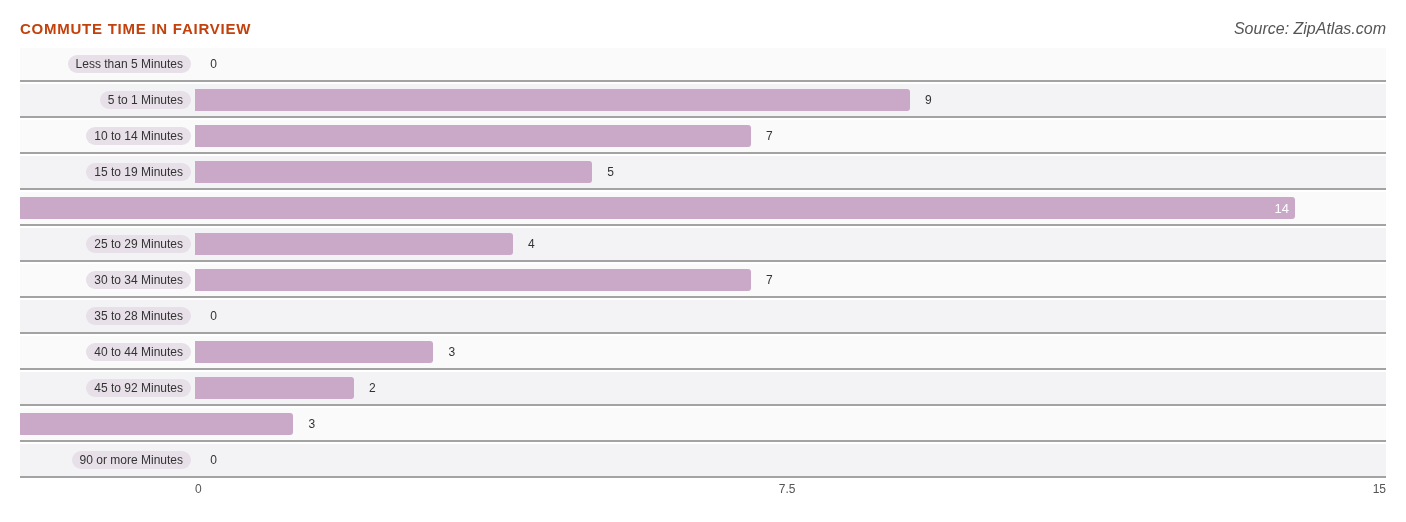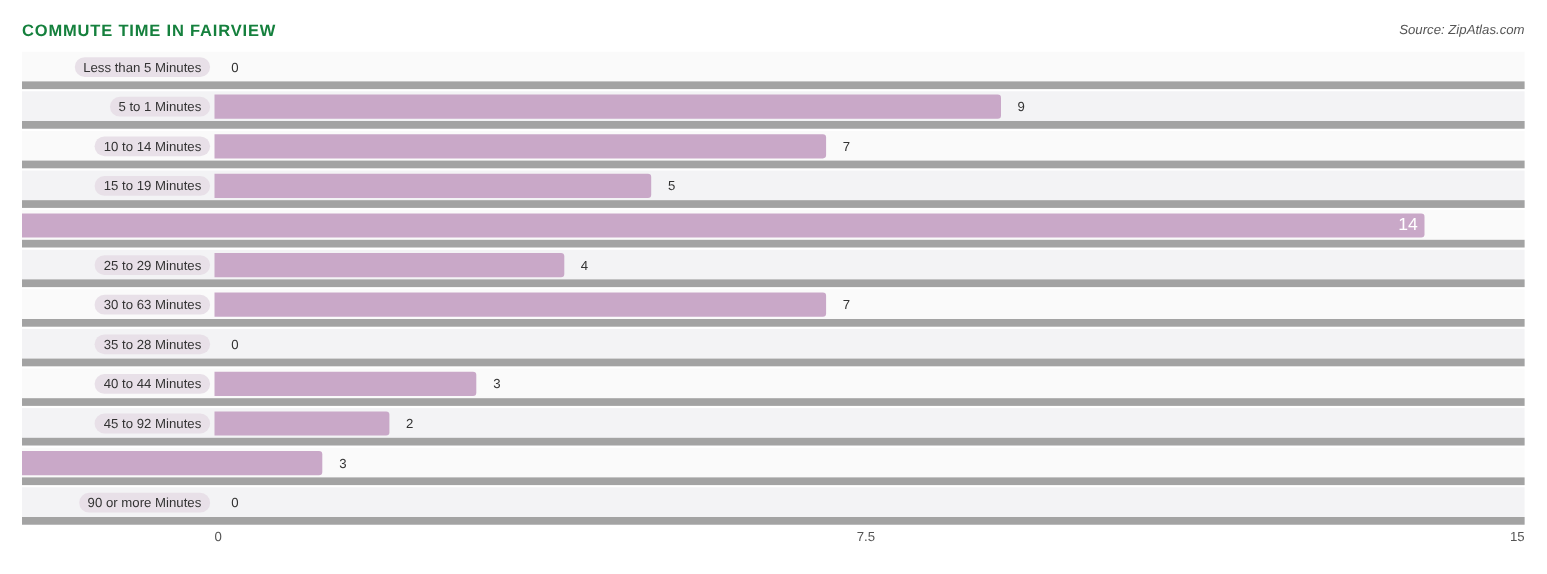--- a/index.html
+++ b/index.html
@@ -18,38 +18,38 @@
     .chart-header {
       display: flex;
       justify-content: space-between;
       align-items: flex-start;
       margin-bottom: 10px;
     }
     .chart-title {
       font-size: 15px;
       font-weight: bold;
       letter-spacing: 0.05em;
-      color: #15803d;
+      color: #c2410c;
       text-transform: uppercase;
     }
     .chart-source {
-      font-size: 12px;
+      font-size: 16px;
       color: #555;
       font-style: italic;
     }
     .chart-area {
       position: relative;
       width: 100%;
     }
     .bar-row {
       display: flex;
       align-items: center;
       margin-bottom: 2px;
       height: 34px;
-      border-bottom: 7px solid #a3a3a3;
+      border-bottom: 2px solid #a3a3a3;
       position: relative;
     }
     .bar-row:nth-child(odd) {
       background: #fafafa;
     }
     .bar-row:nth-child(even) {
       background: #f3f3f5;
     }
     .bar-track {
       flex: 1;
@@ -69,21 +69,21 @@
     .bar-value {
       position: absolute;
       right: -22px;
       font-size: 12px;
       color: #333;
       white-space: nowrap;
     }
     .bar-value-inside {
       position: absolute;
       right: 6px;
-      font-size: 16px;
+      font-size: 13px;
       color: #fff;
       white-space: nowrap;
     }
     .label-pill {
       background: #e8e0e8;
       border-radius: 10px;
       padding: 2px 8px;
       font-size: 12px;
       color: #333;
       display: inline-block;
@@ -175,21 +175,21 @@
           <span class="label-pill">25 to 29 Minutes</span>
         </div>
         <div class="bar-track">
           <div class="bar-fill" style="width: 26.6667%;">
             <span class="bar-value">4</span>
           </div>
         </div>
       </div>
       <div class="bar-row">
         <div class="bar-label-wrap">
-          <span class="label-pill">30 to 63 Minutes</span>
+          <span class="label-pill">30 to 34 Minutes</span>
         </div>
         <div class="bar-track">
           <div class="bar-fill" style="width: 46.6667%;">
             <span class="bar-value">7</span>
           </div>
         </div>
       </div>
       <div class="bar-row">
         <div class="bar-label-wrap">
           <span class="label-pill">35 to 28 Minutes</span>

